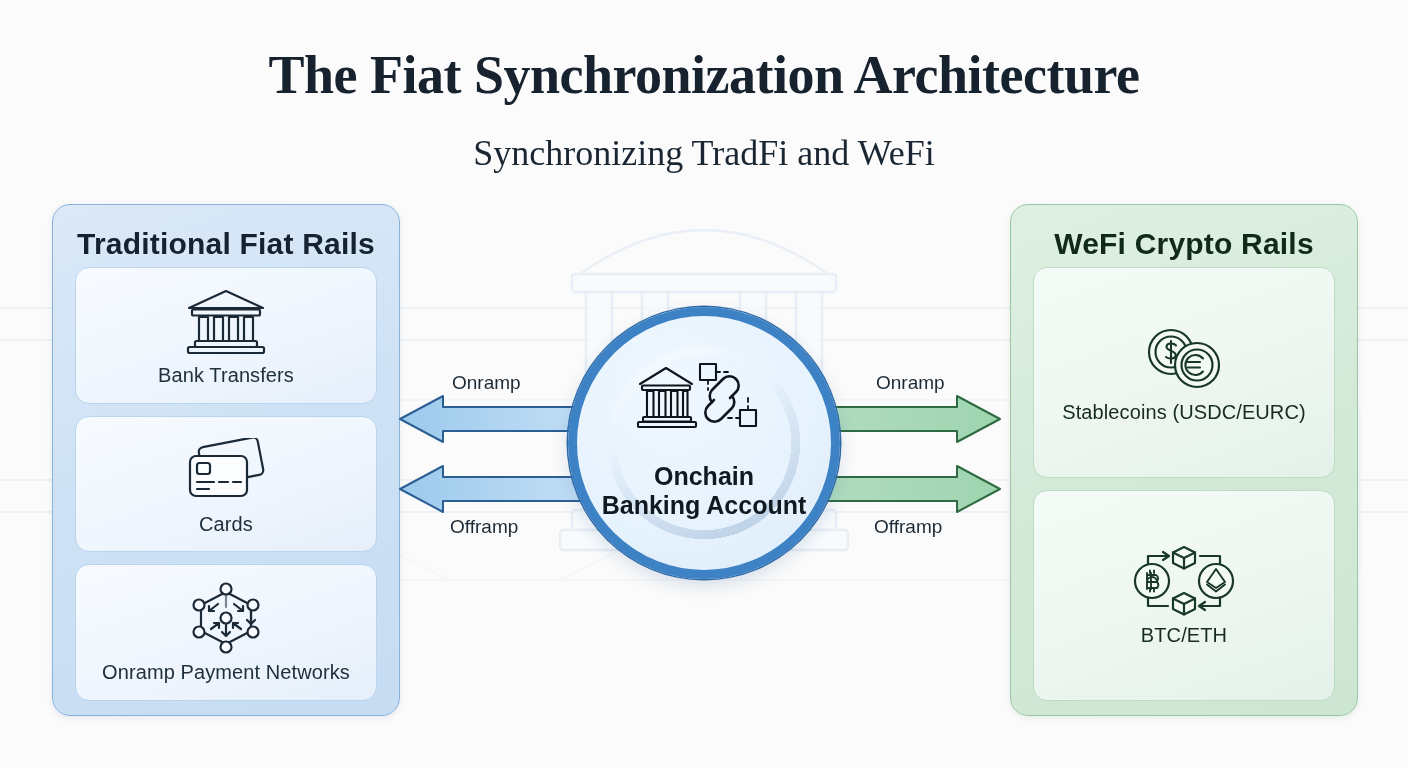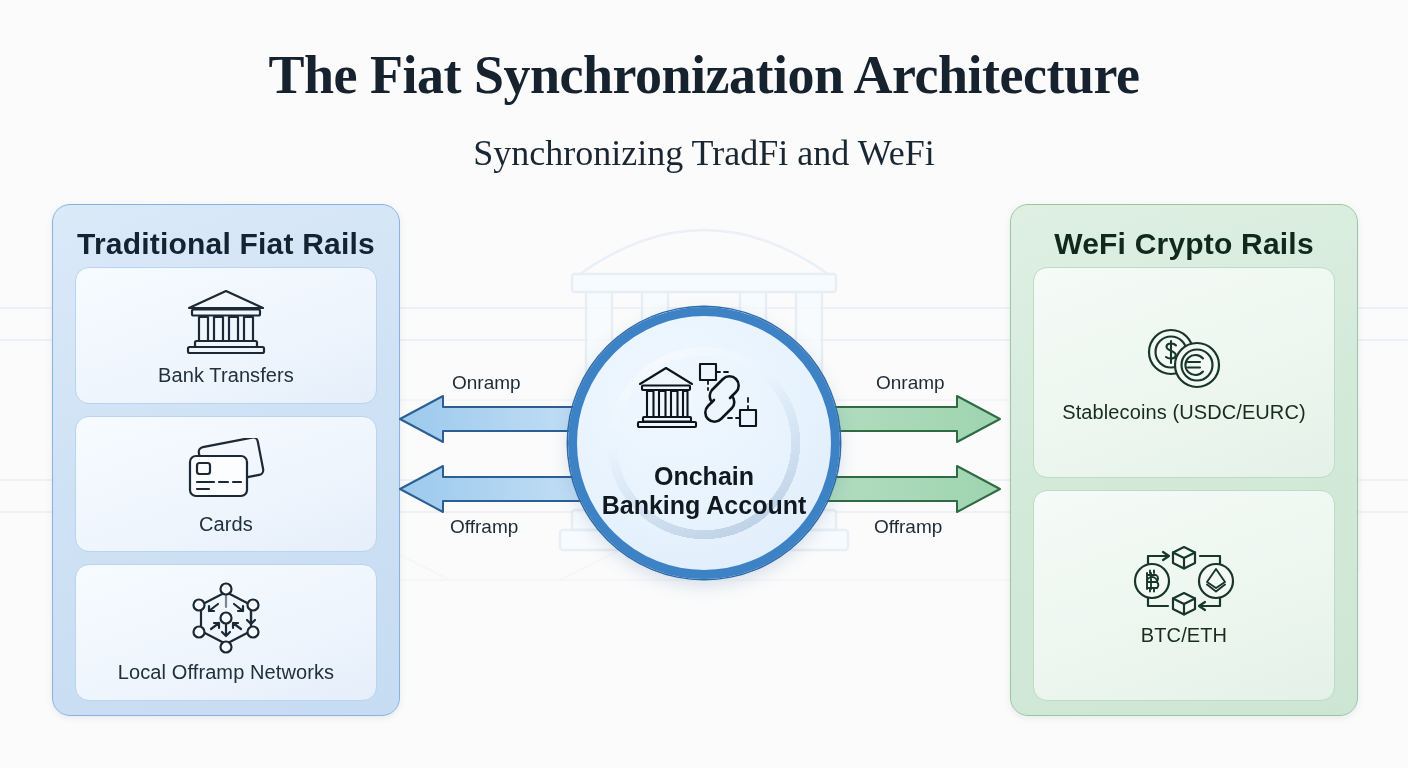--- a/index.html
+++ b/index.html
@@ -215,21 +215,21 @@
             </g>
             <circle cx="39" cy="9" r="5.5" fill="#f8fbff"></circle>
             <circle cx="12" cy="25" r="5.5" fill="#f8fbff"></circle>
             <circle cx="66" cy="25" r="5.5" fill="#f8fbff"></circle>
             <circle cx="12" cy="52" r="5.5" fill="#f8fbff"></circle>
             <circle cx="66" cy="52" r="5.5" fill="#f8fbff"></circle>
             <circle cx="39" cy="67" r="5.5" fill="#f8fbff"></circle>
             <circle cx="39" cy="38" r="5.5" fill="#f8fbff"></circle>
           </svg>
         </div>
-        <div class="card-label">Local Offramp Networks</div>
+        <div class="card-label">Onramp Payment Networks</div>
       </div>
 
     </div>
   </div>
 
   <div class="panel panel-right">
     <div class="panel-title">WeFi Crypto Rails</div>
     <div class="cards-wrap">
 
 

